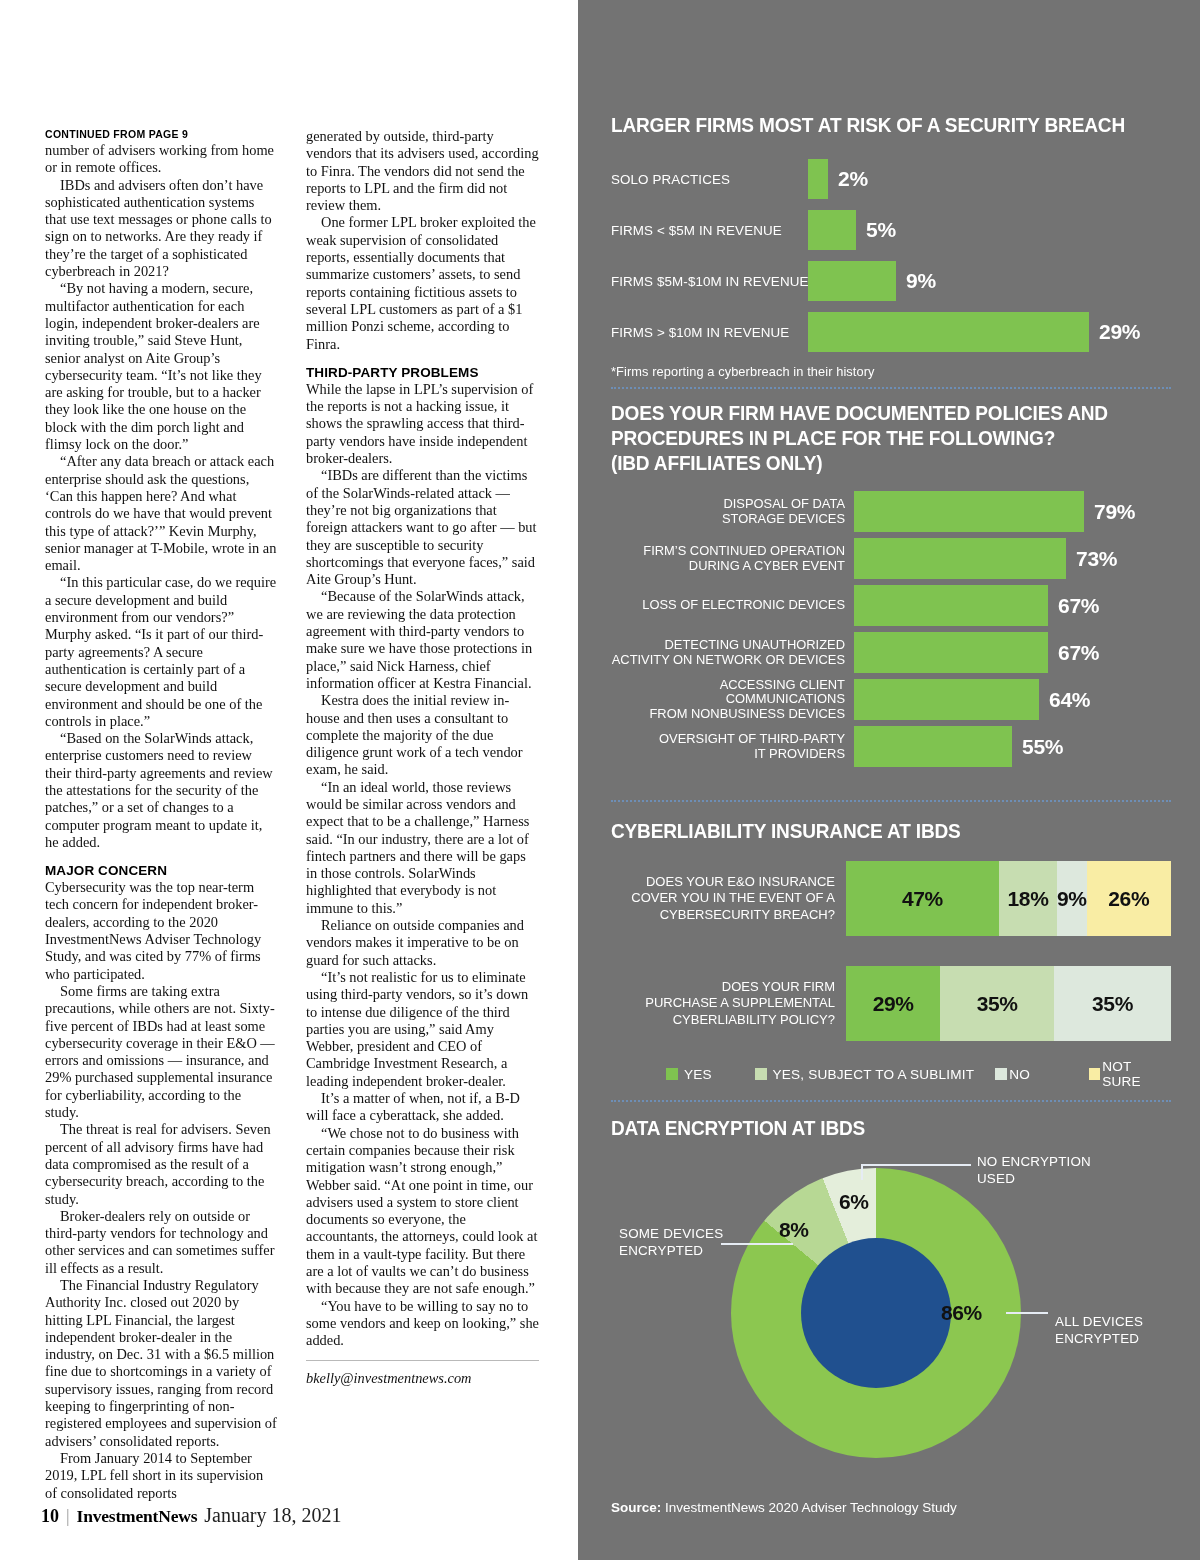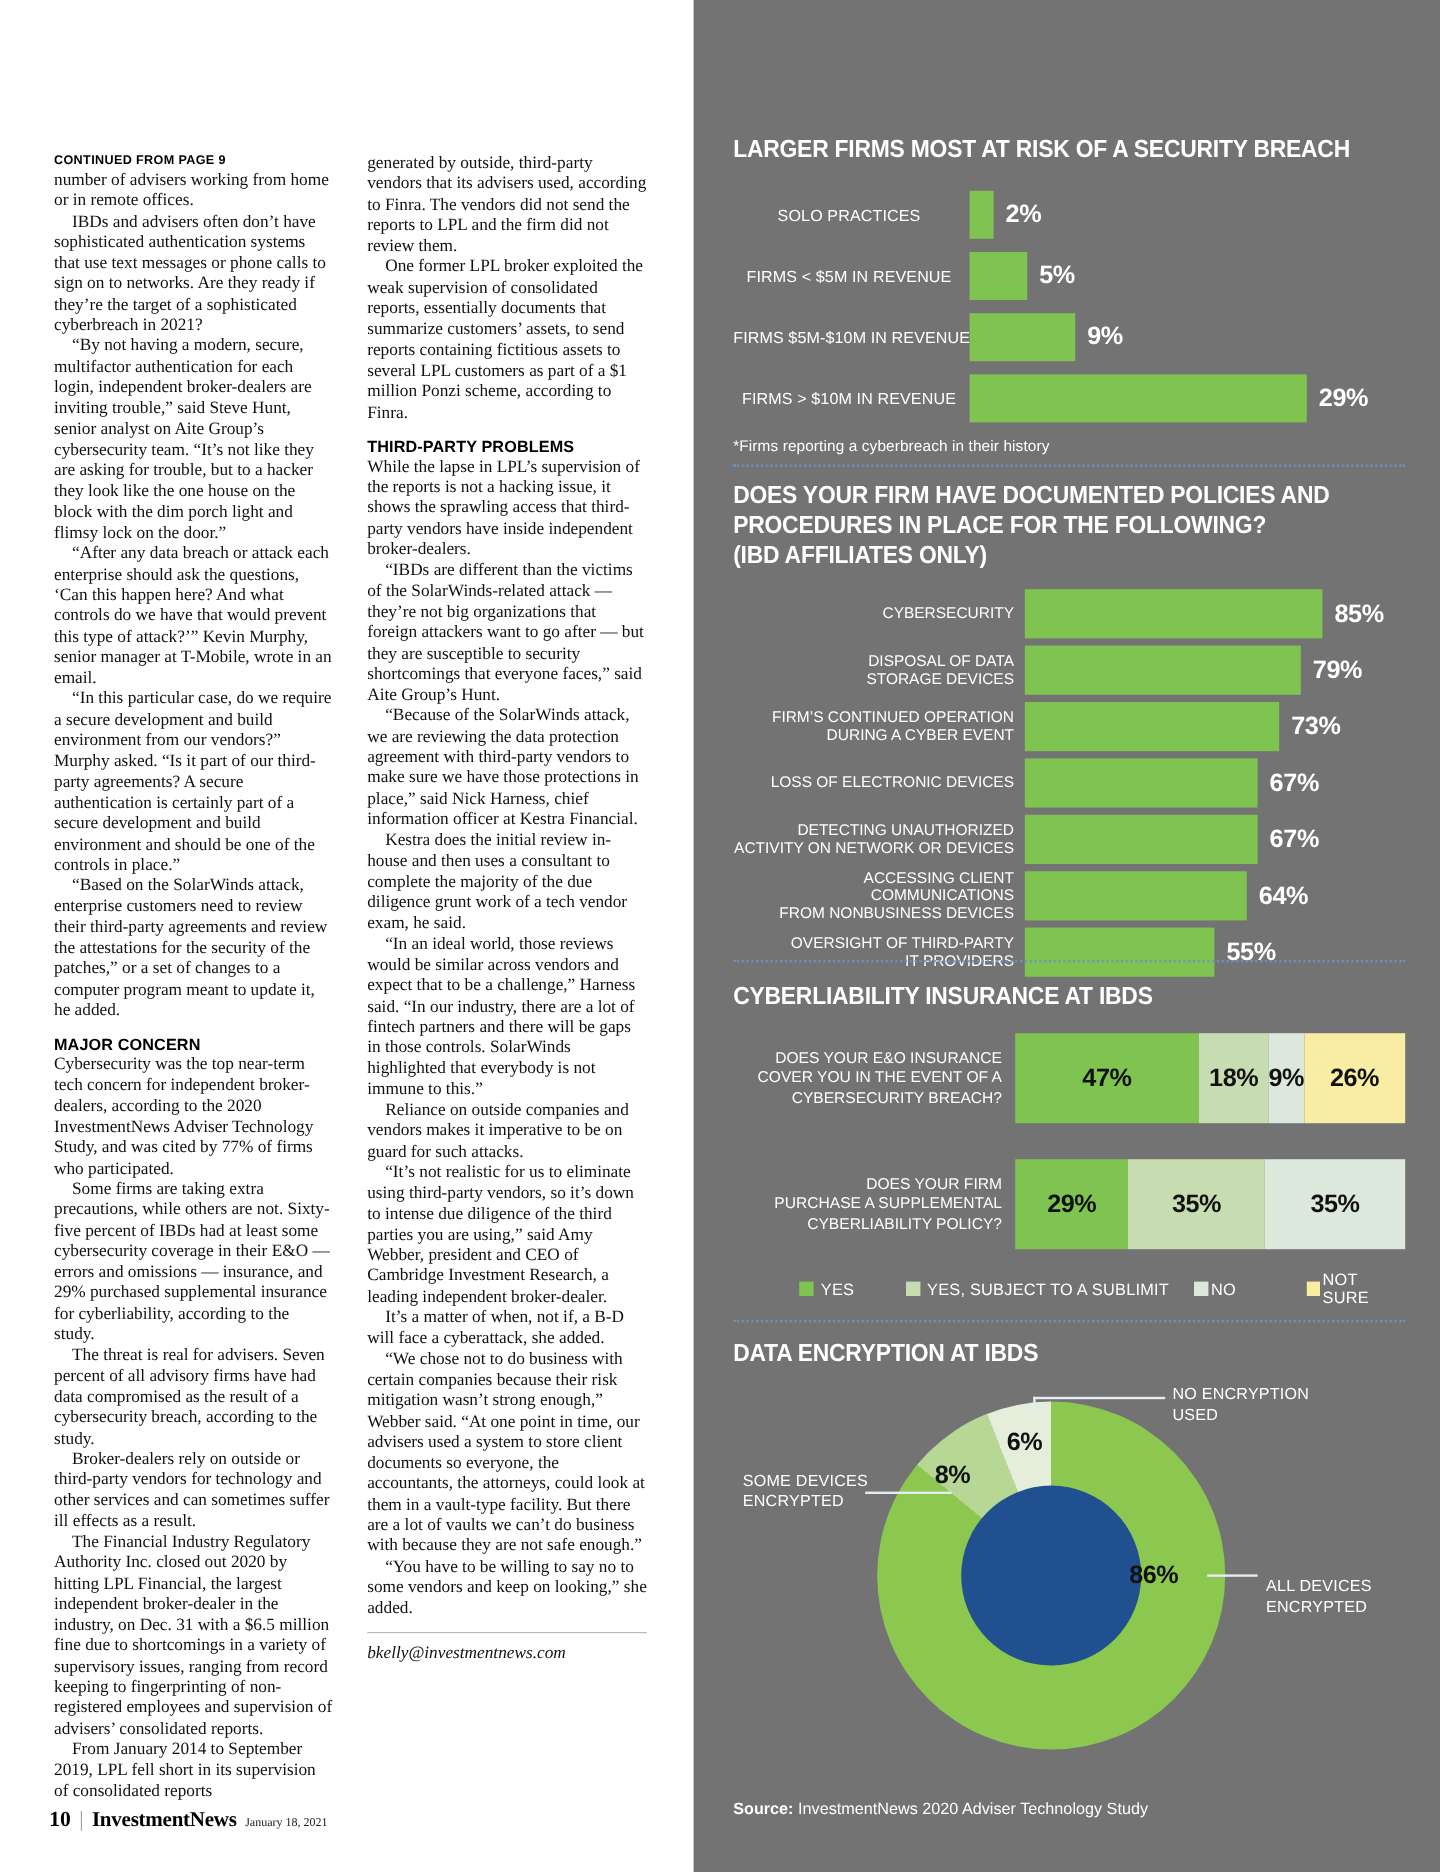--- a/index.html
+++ b/index.html
@@ -70,21 +70,21 @@
     bottom: 33px;
     display: flex;
     align-items: baseline;
     gap: 7px;
     font-family: Liberation Serif, serif;
     justify-content: center;
   }
   #footer .pg { font-size: 18px; font-weight: bold; color: #000; }
   #footer .bar { font-size: 18px; color: #9a9a9a; font-weight: 300; }
   #footer .brand { font-size: 17.5px; font-weight: bold; color: #000; letter-spacing: -0.2px; }
-  #footer .date { font-size: 10px; color: #222; }
+  #footer .date { font-size: 20px; color: #222; }
 
   
   #panel {
     position: absolute;
     left: 578px; top: 0;
     width: 622px; height: 1560px;
     background: #737373;
     color: #ffffff;
     font-family: "Liberation Sans", sans-serif;
   }
@@ -104,21 +104,21 @@
     opacity: .85;
     margin: 0;
   }
 
   
   #chart1 { position: absolute; left: 33px; top: 112px; width: 560px; }
   .c1-rows { margin-top: 22px; }
   .c1-row { display: flex; align-items: center; height: 40px; margin-bottom: 11px; }
   .c1-label {
     width: 197px;
-    text-align: center;
+    text-align: left;
     padding-right: 4px;
     font-size: 13.4px;
     letter-spacing: 0.1px;
     color: #ffffff;
     white-space: nowrap;
   }
   .c1-bar { height: 100%; background: #7fc350; }
   .c1-val {
     font-size: 21px; font-weight: bold; color: #ffffff;
     margin-left: 10px; letter-spacing: -0.3px;
@@ -291,27 +291,20 @@
   </div>
 
   <div class="divider" style="position:absolute;left:33px;top:387px;width:560px;"></div>
 
   <div id="chart2">
     <div class="sec-title">DOES YOUR FIRM HAVE DOCUMENTED POLICIES AND</div>
     <div class="sec-title">PROCEDURES IN PLACE FOR THE FOLLOWING?</div>
     <div class="sec-title">(IBD AFFILIATES ONLY)</div>
     <div class="c2-rows">
 
-      <div class="c2-row">
-        <div class="c2-label">
-          <div>CYBERSECURITY</div>
-        </div>
-        <div class="c2-bar" style="width:248px"></div>
-        <div class="c2-val">85%</div>
-      </div>
 
       <div class="c2-row">
         <div class="c2-label">
           <div>DISPOSAL OF DATA</div>
           <div>STORAGE DEVICES</div>
         </div>
         <div class="c2-bar" style="width:230px"></div>
         <div class="c2-val">79%</div>
       </div>
 

